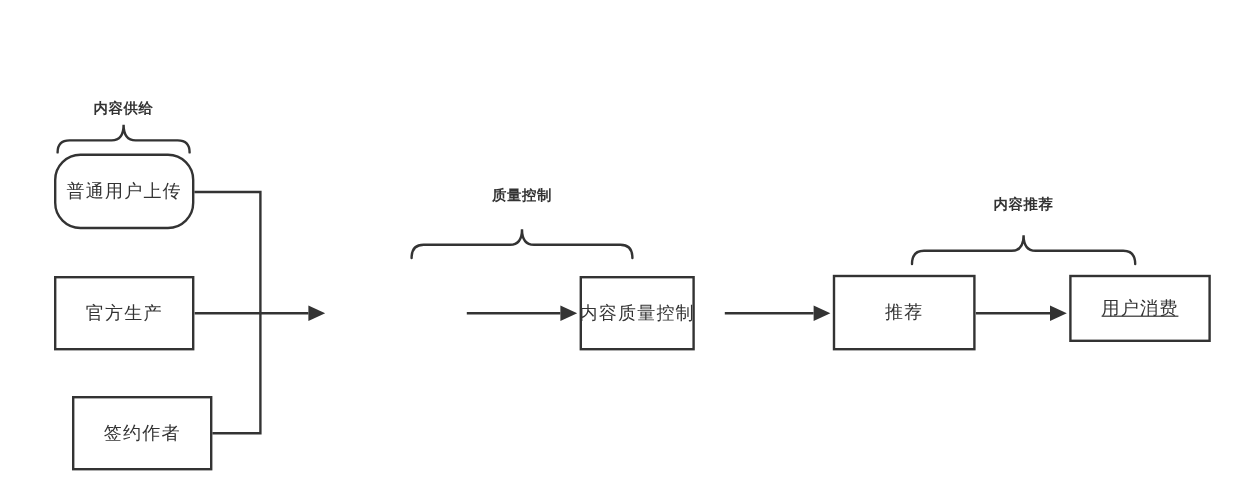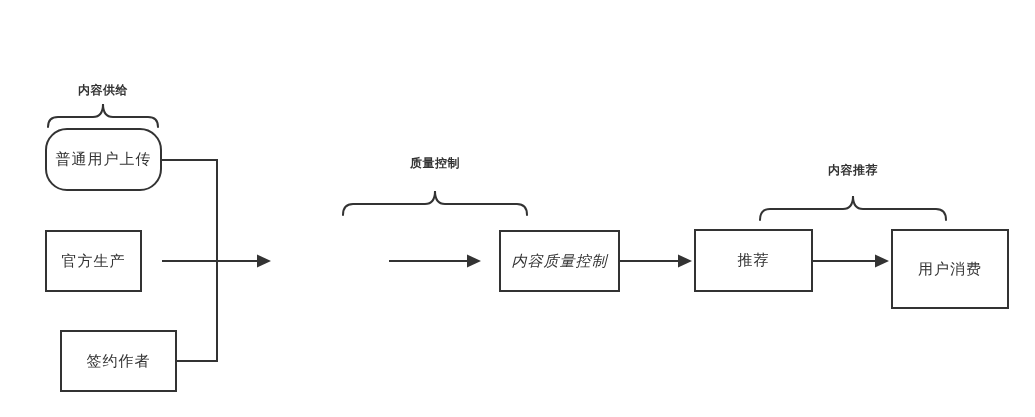--- a/index.html
+++ b/index.html
@@ -39,26 +39,26 @@
     position: absolute;
     transform: translateX(-50%);
     font-size: 12px;
     font-weight: 600;
     letter-spacing: 0.5px;
     color: #333333;
     white-space: nowrap;
   }
   
   .n0 { left: 45px;  top: 128px; width: 117px; height: 63px; border-radius: 22px; }
-  .n1 { left: 45px;  top: 230px; width: 97px; height: 62px; }
+  .n1 { left: 45px;  top: 230px; width: 117px; height: 62px; }
   .n2 { left: 45px;  top: 330px; width: 117px; height: 62px; margin-left: 15px; }
   .n3 { left: 272px; top: 230px; width: 117px; height: 62px; }
-  .n4 { left: 499px; top: 230px; width: 121px; height: 62px; font-style: italic; }
+  .n4 { left: 483px; top: 230px; width: 96px; height: 62px; }
   .n5 { left: 694px; top: 229px; width: 119px; height: 63px; }
-  .n6 { left: 891px; top: 229px; width: 118px; height: 80px; }
+  .n6 { left: 891px; top: 229px; width: 118px; height: 56px; text-decoration: underline; }
   
   .g0 { left: 103px; top: 82px; }
   .g1 { left: 435px; top: 155px; }
   .g2 { left: 853px; top: 162px; }
 </style>
 </head>
 <body>
 
 <div class="canvas">
 

